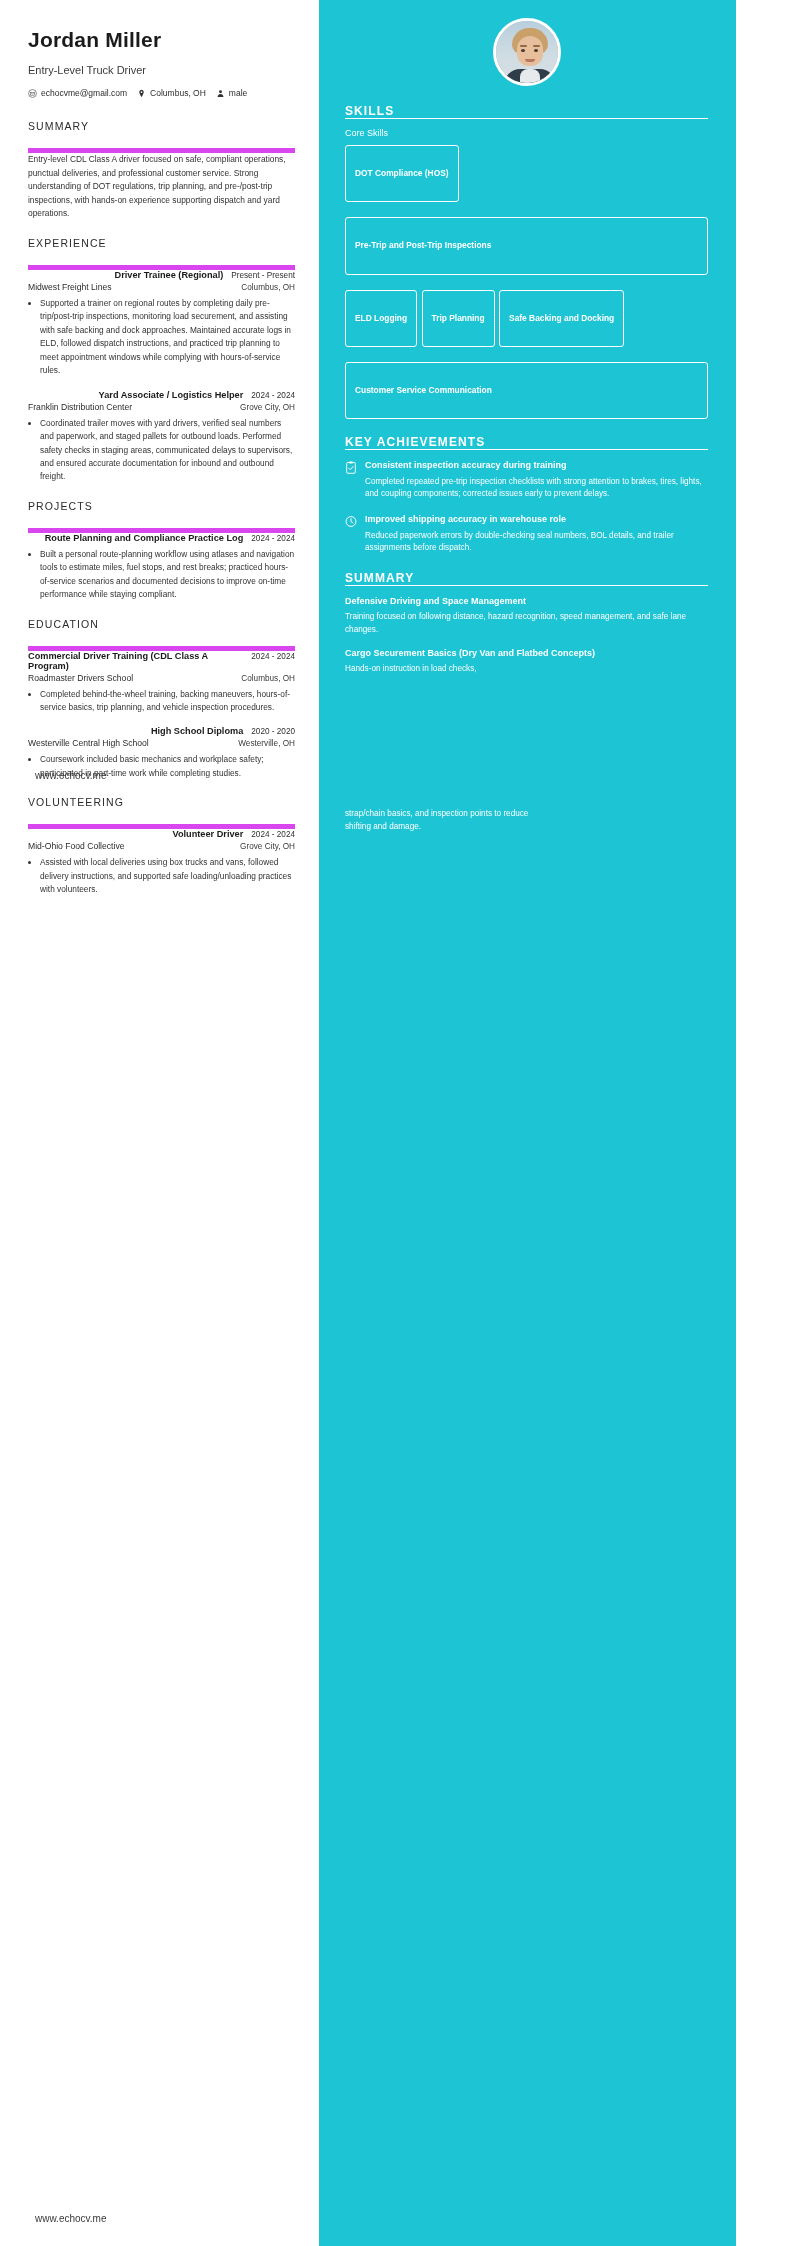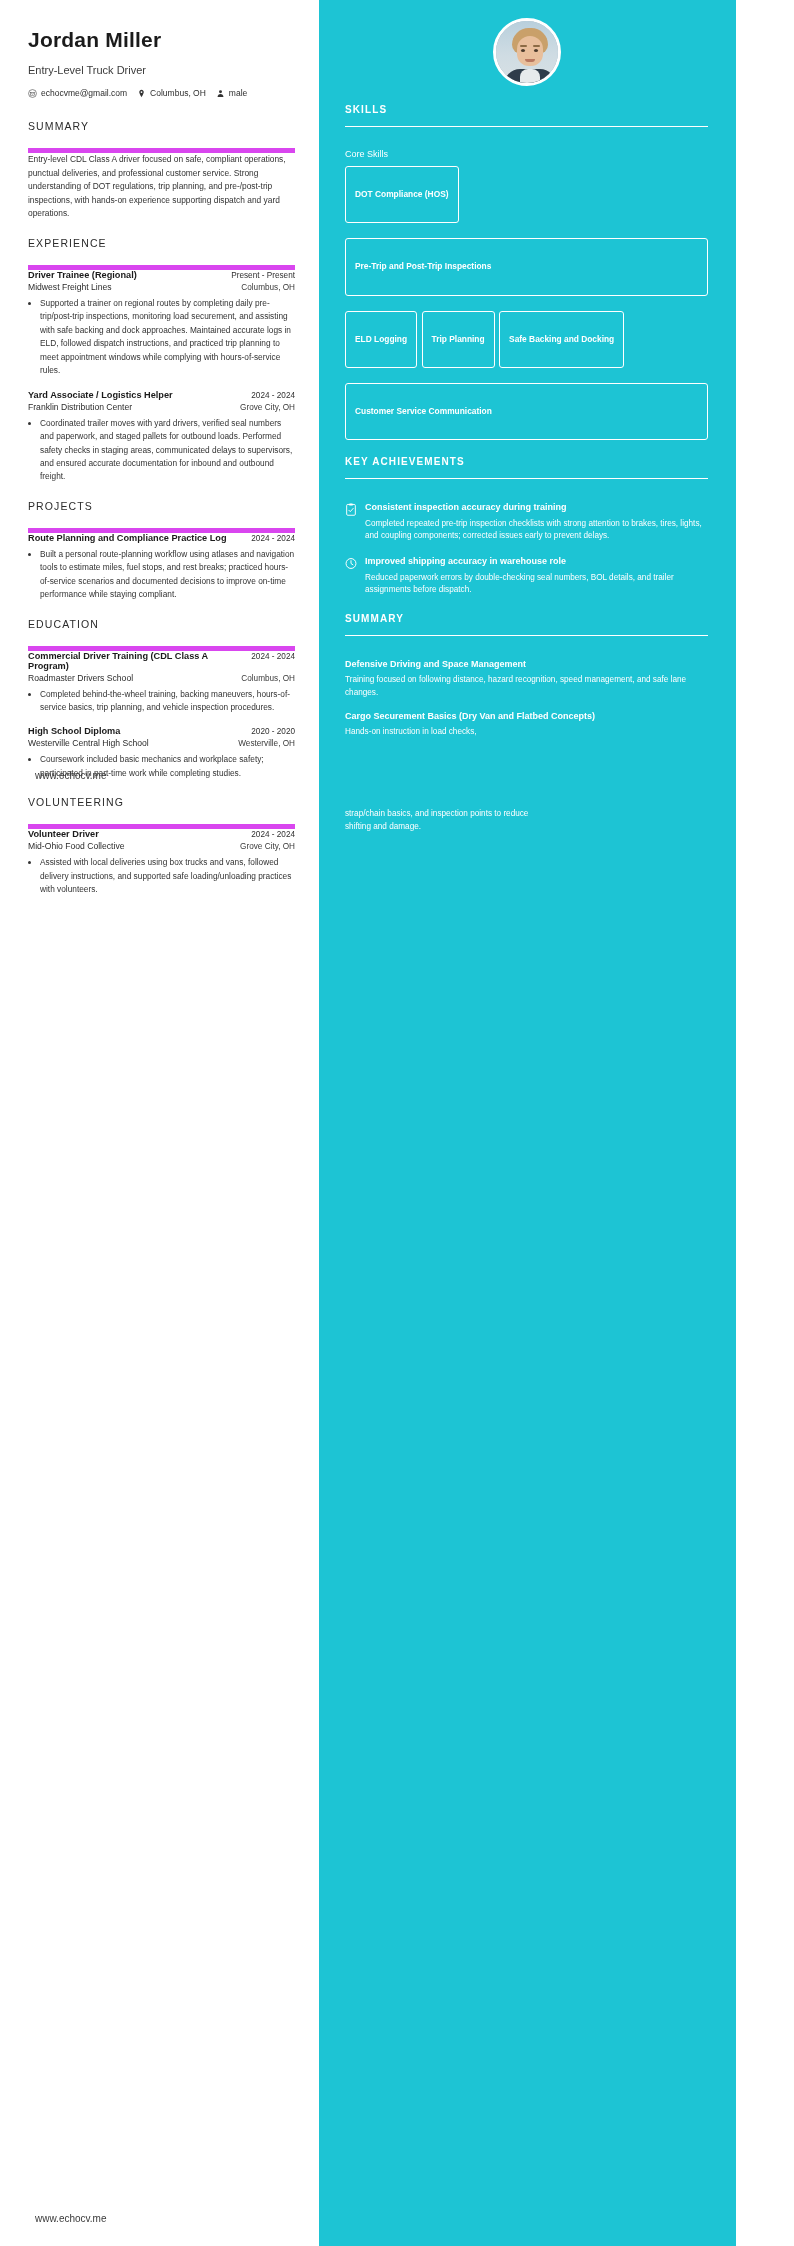--- a/index.html
+++ b/index.html
@@ -62,23 +62,23 @@
   }
   .para {
     font-size: 8.4px;
     line-height: 1.62;
     color: #333333;
   }
   .entry { margin-bottom: 12px; }
   .entry:last-child { margin-bottom: 0; }
   .entry-head {
     display: flex;
-    justify-content: space-between;
+    justify-content: flex-end;
     align-items: baseline;
-    gap: 20px;
+    gap: 8px;
   }
   .entry-title {
     font-size: 9.2px;
     font-weight: bold;
     color: #1b1b1b;
   }
   .entry-date {
     font-size: 8.2px;
     color: #2f2f2f;
     white-space: nowrap;
@@ -146,27 +146,27 @@
   .avatar .brow-l { position:absolute; left:24px; top:24px; width:7px; height:2px; background:#8c6b45; border-radius:1px; }
   .avatar .brow-r { position:absolute; left:37px; top:24px; width:7px; height:2px; background:#8c6b45; border-radius:1px; }
   .avatar .eye-l { position:absolute; left:25px; top:28px; width:4px; height:3px; background:#4a3a2c; border-radius:50%; }
   .avatar .eye-r { position:absolute; left:38px; top:28px; width:4px; height:3px; background:#4a3a2c; border-radius:50%; }
   .avatar .mouth { position:absolute; left:29px; top:38px; width:10px; height:3px; background:#b8775f; border-radius:0 0 5px 5px; }
   .avatar .body { position:absolute; left:8px; top:48px; width:52px; height:24px; background:#2f3c4a; border-radius:16px 16px 0 0; }
   .avatar .shirt { position:absolute; left:24px; top:48px; width:20px; height:22px; background:#e7eaec; border-radius:8px 8px 0 0; }
 
   .rsec { margin-bottom: 16px; }
   .rsec-title {
-    font-size: 10px;
+    font-size: 12px;
     letter-spacing: 1.1px;
     font-weight: bold;
     color: #ffffff;
-    padding-bottom: 11px;
+    padding-bottom: 0;
     border-bottom: 1.5px solid #ffffff;
-    margin-bottom: 22px;
+    margin-bottom: 9px;
   }
   .core-label {
     font-size: 9px;
     color: #ffffff;
     margin-bottom: 7px;
   }
   .chip {
     display: block;
     border: 1px solid #ffffff;
     border-radius: 3px;

